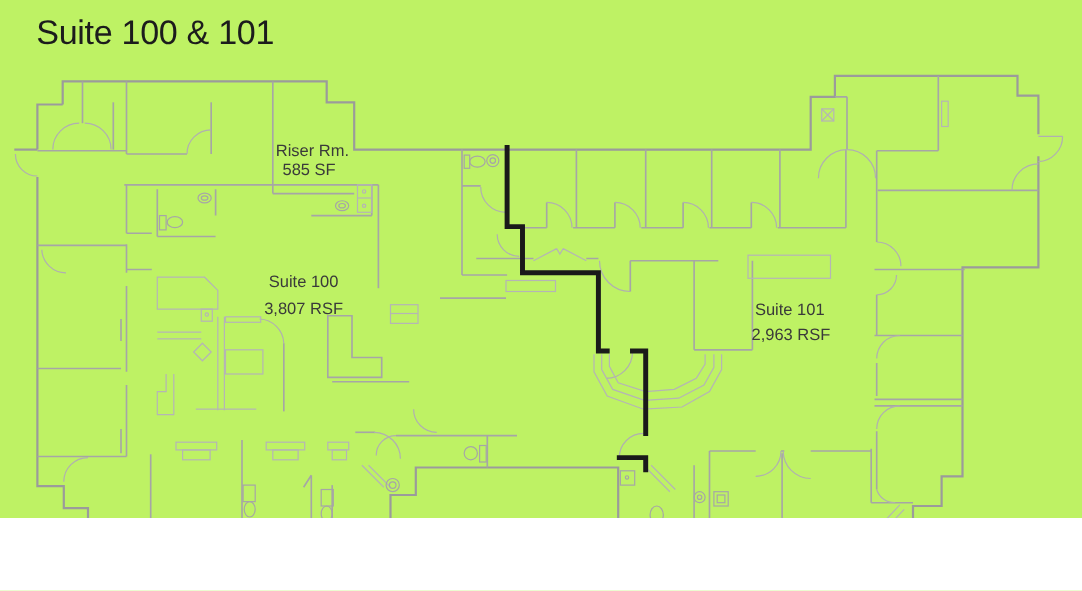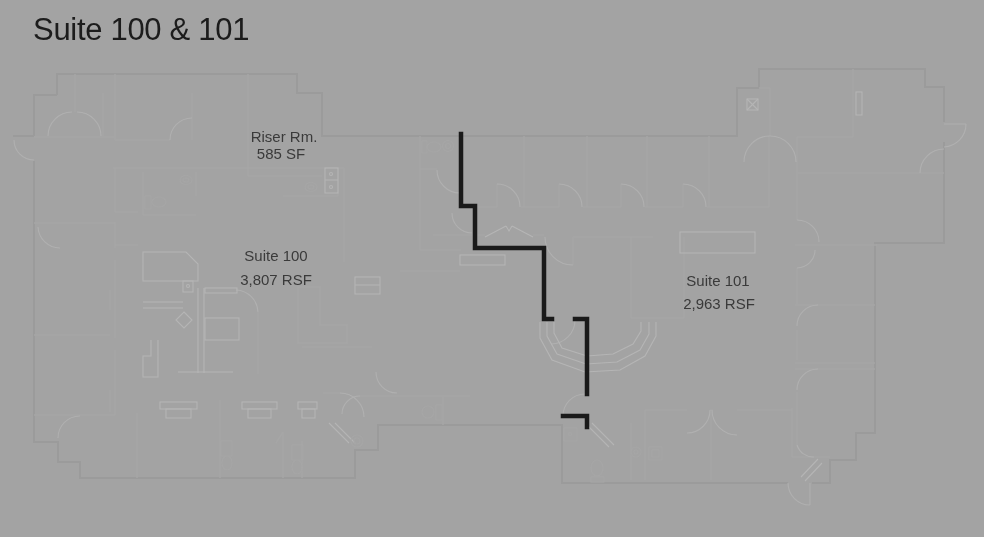--- a/index.html
+++ b/index.html
@@ -1,16 +1,16 @@
 <!DOCTYPE html>
 <html><head>
 <meta charset="utf-8">
 <style>
   html,body{margin:0;padding:0;background:#ffffff;}
-  .stage{position:relative;width:984px;height:537px;background:#a3a3a3;overflow:hidden;
+  .stage{position:relative;width:984px;height:471px;background:#bef264;overflow:hidden;
          font-family:"Liberation Sans", sans-serif;}
   .title{position:absolute;left:33px;top:12px;font-size:31px;letter-spacing:-0.3px;
          color:#1c1c1c;font-weight:400;}
   svg text{font-family:"Liberation Sans", sans-serif;fill:#3a3a3a;font-size:15px;}
   svg .outer{stroke:#9b9b9b;stroke-width:2;fill:none;}
   svg .wall{stroke:#a6a6a6;stroke-width:1.5;fill:none;}
   svg .arc{stroke:#b0b0b0;stroke-width:1.1;fill:none;}
   svg .furn{stroke:#b5b5b5;stroke-width:1.1;fill:none;}
   svg .fix{stroke:#a6a6a6;stroke-width:1.1;fill:none;}
   svg .bold{stroke:#1a1a1a;stroke-width:4.5;fill:none;stroke-linecap:square;}

